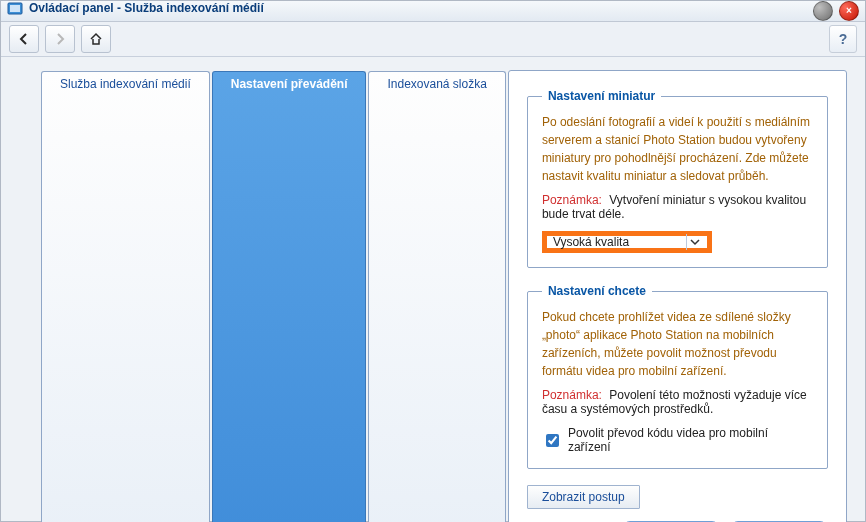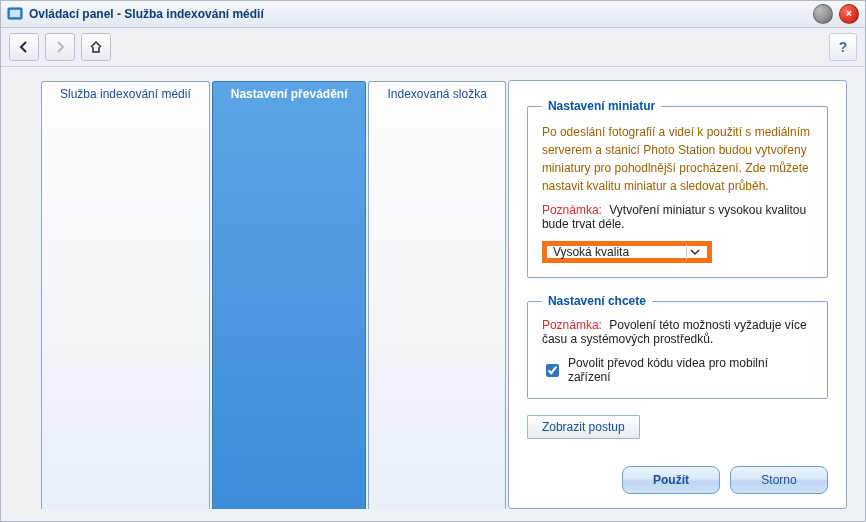--- a/index.html
+++ b/index.html
@@ -1,18 +1,18 @@
 <!DOCTYPE html>
 <html><head>
 <meta charset="utf-8">
 <style>
   html,body{margin:0;padding:0;font-family:"Segoe UI",Tahoma,Arial,sans-serif;font-size:12px;color:#222;background:#fff}
   body{width:866px;height:522px;box-sizing:border-box}
   .window{border:1px solid #b0b8c4;box-sizing:border-box;width:866px;height:522px;display:flex;flex-direction:column;background:#eef2f6}
-  .titlebar{height:26px;background:linear-gradient(to bottom,#f5f8fb,#e3eaf2);border-bottom:1px solid #c0c8d4;display:flex;align-items:center;padding:0 6px;gap:6px}
+  .titlebar{height:26px;background:linear-gradient(to bottom,#f5f8fb,#e3eaf2);border-bottom:1px solid #c0c8d4;display:flex;padding:0 6px;gap:6px}
   .titlebar .appicon{width:16px;height:16px}
   .titlebar .title{font-weight:bold;color:#0a3d7a;flex:1}
   .win-buttons{display:flex;gap:6px;align-items:center}
   .win-btn{width:18px;height:18px;border-radius:50%;display:flex;align-items:center;justify-content:center;border:1px solid rgba(0,0,0,.3)}
   .min-btn{background:radial-gradient(circle at 30% 30%,#bfbfbf,#6d6d6d)}
   .close-btn{background:radial-gradient(circle at 30% 30%,#ff6b5a,#c21200)}
   .close-btn span{color:#fff;font-weight:bold;font-size:10px;line-height:1}
   .toolbar{height:32px;border-bottom:1px solid #c8d0dc;display:flex;align-items:center;padding:3px 8px;gap:6px;background:#edf1f6}
   .tbtn{width:28px;height:26px;border:1px solid #b8c2d0;border-radius:3px;background:linear-gradient(to bottom,#fff,#e6ecf3);display:flex;align-items:center;justify-content:center;cursor:pointer}
   .tbtn svg{width:14px;height:14px}
@@ -99,20 +99,21 @@
           <span class="arrow">
             <svg viewBox="0 0 10 10" width="10" height="10">
                 <path d="M1 3 L5 7 L9 3" fill="none" stroke="#333" stroke-width="1.5"></path>
               </svg>
           </span>
         </div>
       </fieldset>
 
       <fieldset>
         <legend>Nastavení chcete</legend>
+        <div class="body-text">Pokud chcete prohlížet videa ze sdílené složky „photo“ aplikace Photo Station na mobilních zařízeních, můžete povolit možnost převodu formátu videa pro mobilní zařízení.</div>
         <div class="note-row">
           <span class="note-label">Poznámka:</span>
           <span>Povolení této možnosti vyžaduje více času a systémových prostředků.</span>
         </div>
         <label class="cb-row">
           <input type="checkbox" checked="" style="">
           <span>Povolit převod kódu videa pro mobilní zařízení</span>
         </label>
       </fieldset>
 

